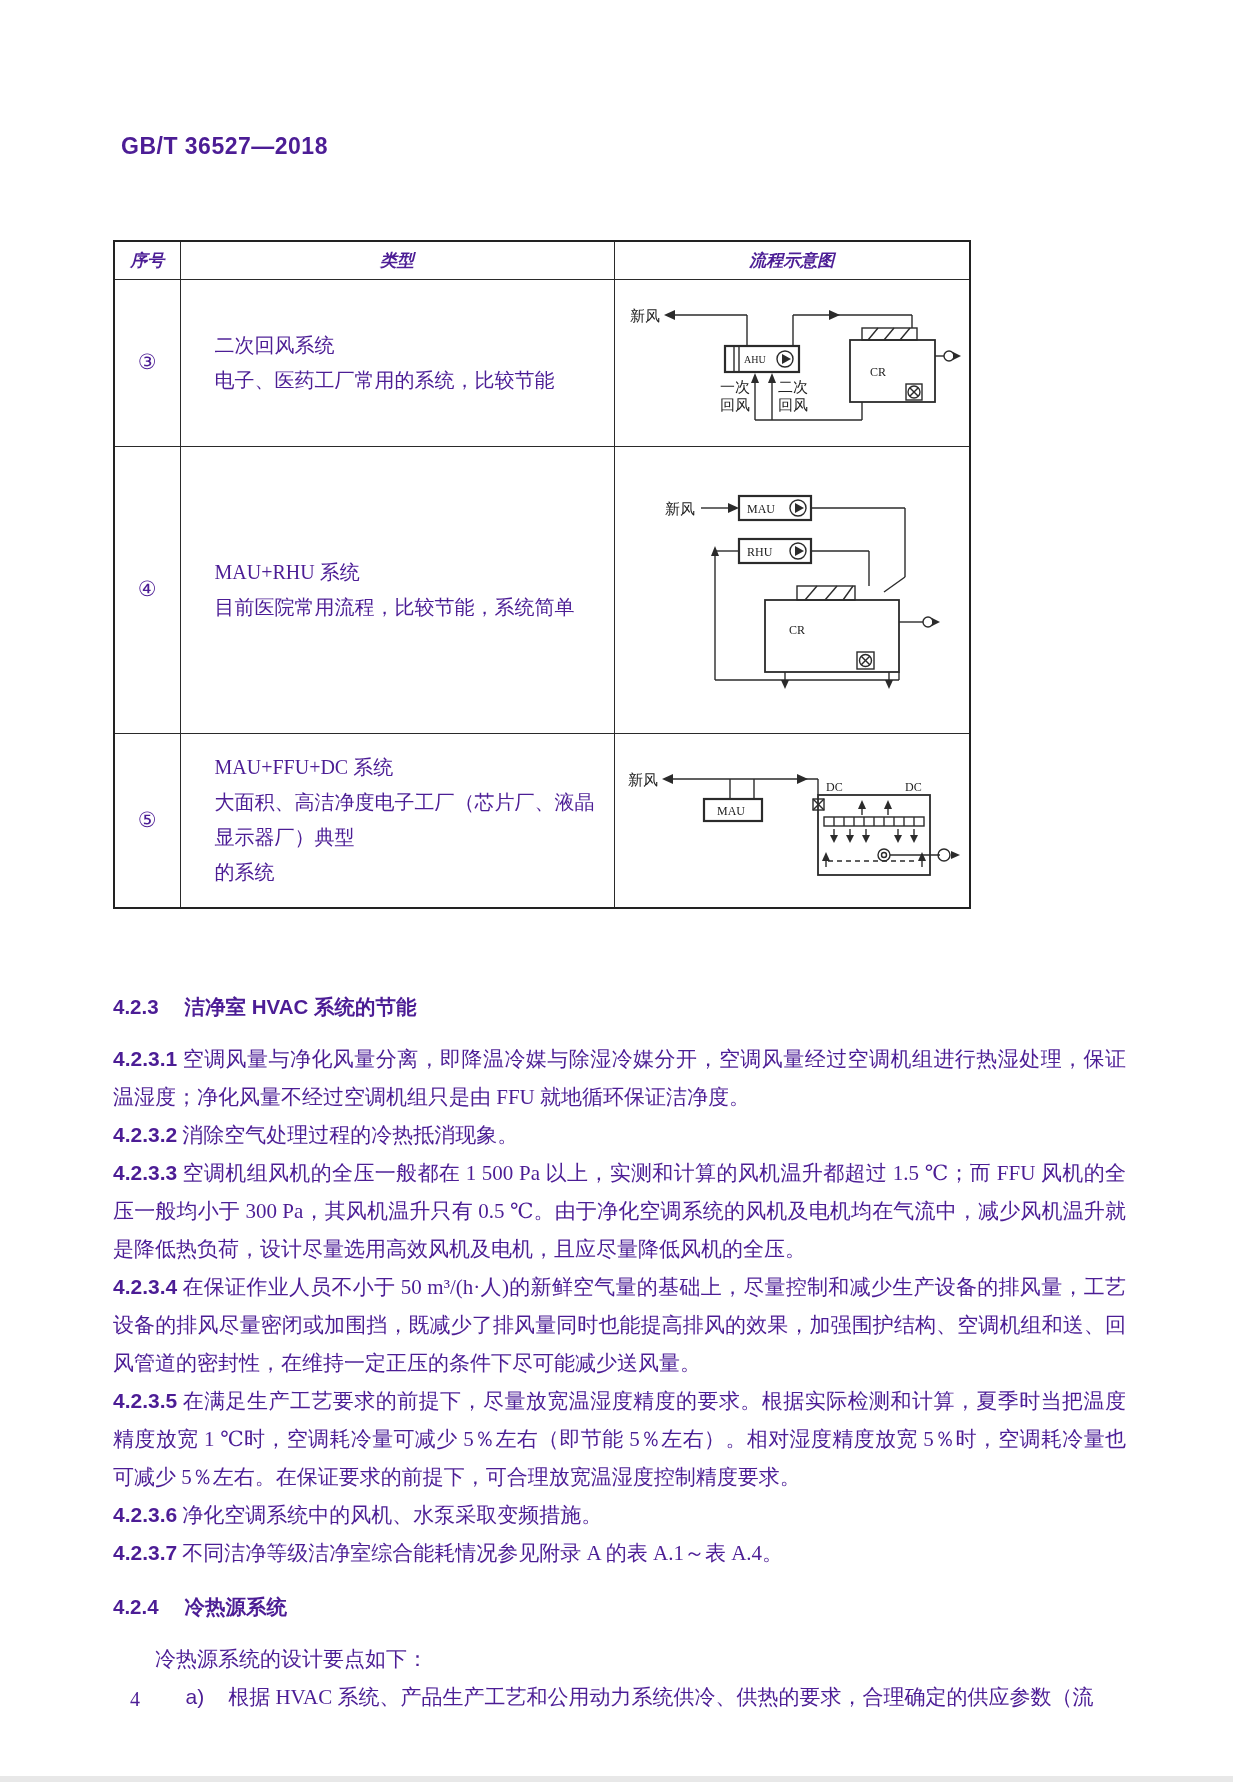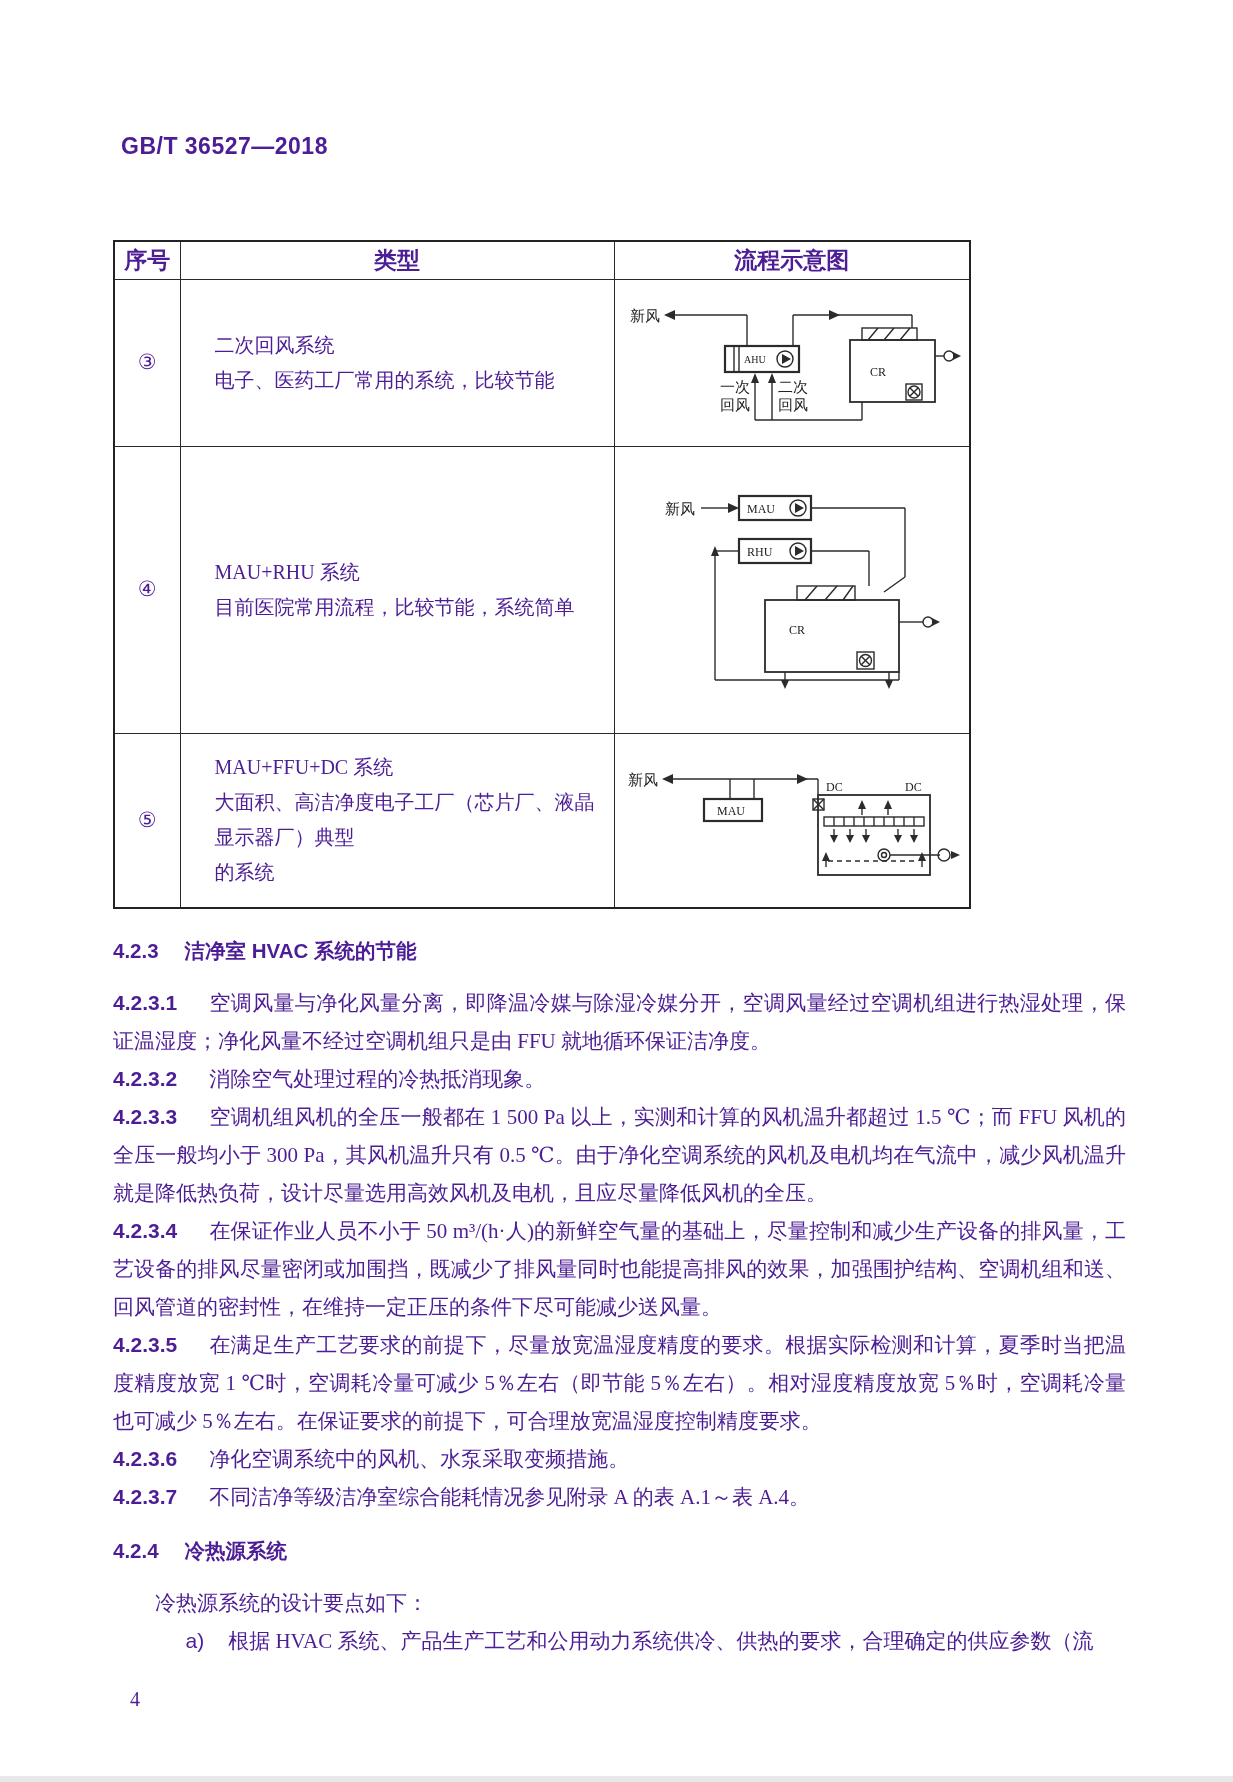--- a/index.html
+++ b/index.html
@@ -40,54 +40,55 @@
     border-collapse: collapse;
     table-layout: fixed;
   }
   .std-table th, .std-table td {
     border: 1px solid #2a2a2a;
     vertical-align: middle;
   }
   .std-table { border: 2px solid #222; }
   .std-table th {
     height: 38px;
-    font-size: 23px;
+    font-size: 17px;
     font-weight: bold;
     text-align: center;
+    font-style: italic;
   }
   .col-no { width: 66px; }
   .col-type { width: 434px; }
   .col-diagram { width: 356px; }
   .cell-no { text-align: center; font-size: 21px; }
   .cell-type { padding-left: 34px; padding-right: 14px; font-size: 20px; line-height: 35px; }
   .cell-diagram { text-align: center; }
   .cell-diagram svg { display: inline-block; vertical-align: middle; }
   .row3 { height: 167px; }
   .row4 { height: 287px; }
   .row5 { height: 175px; }
 
   .body-text {
     position: absolute;
     left: 113px;
-    top: 916px;
+    top: 972px;
     width: 1013px;
     font-size: 21px;
     line-height: 38px;
     text-align: justify;
   }
   .clause-heading {
     font-family: "Liberation Sans", "DejaVu Sans", sans-serif;
     font-weight: bold;
     font-size: 20.5px;
     margin: 16px 0 14px 0;
     text-align: left;
   }
   .clause-heading .clause-num { margin-right: 26px; }
   .para { margin: 0; }
-  .clause-num { font-weight: bold; font-family: "Liberation Sans", "DejaVu Sans", sans-serif; margin-right: 32px; white-space: nowrap; }
+  .clause-num { font-weight: bold; font-family: "Liberation Sans", "DejaVu Sans", sans-serif; margin-right: 5px; white-space: nowrap; }
   .intro-line { text-indent: 42px; text-align: left; }
   .item-line { padding-left: 40px; text-align: center; }
   .item-label { font-family: "Liberation Sans", "DejaVu Sans", sans-serif; margin-right: 24px; }
   .page-number {
     position: absolute;
     left: 130px;
     top: 1688px;
     font-size: 20px;
   }
   svg text { font-family: "Liberation Serif", "DejaVu Serif", serif; fill: #222; }

